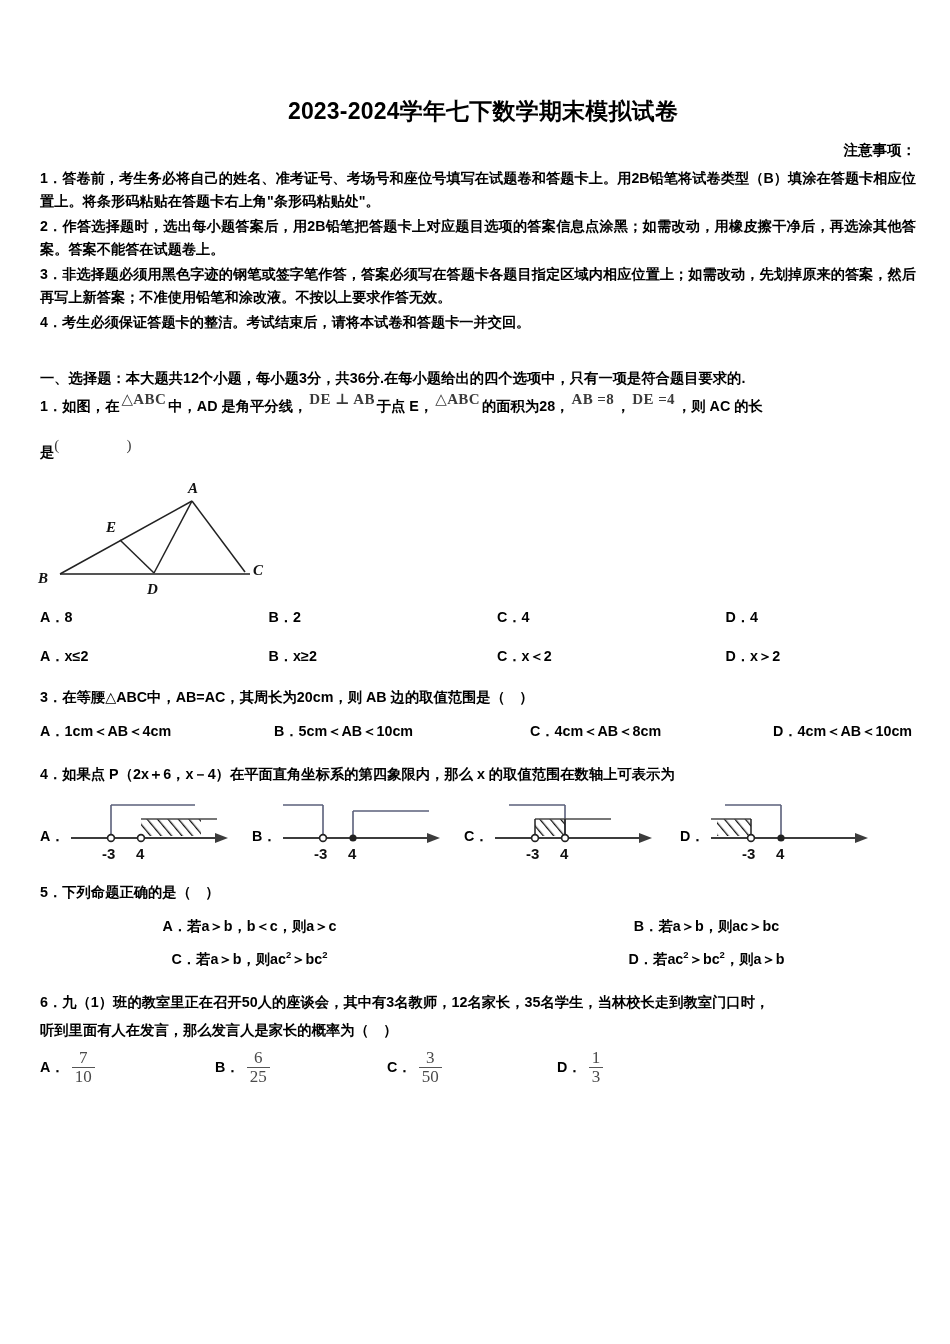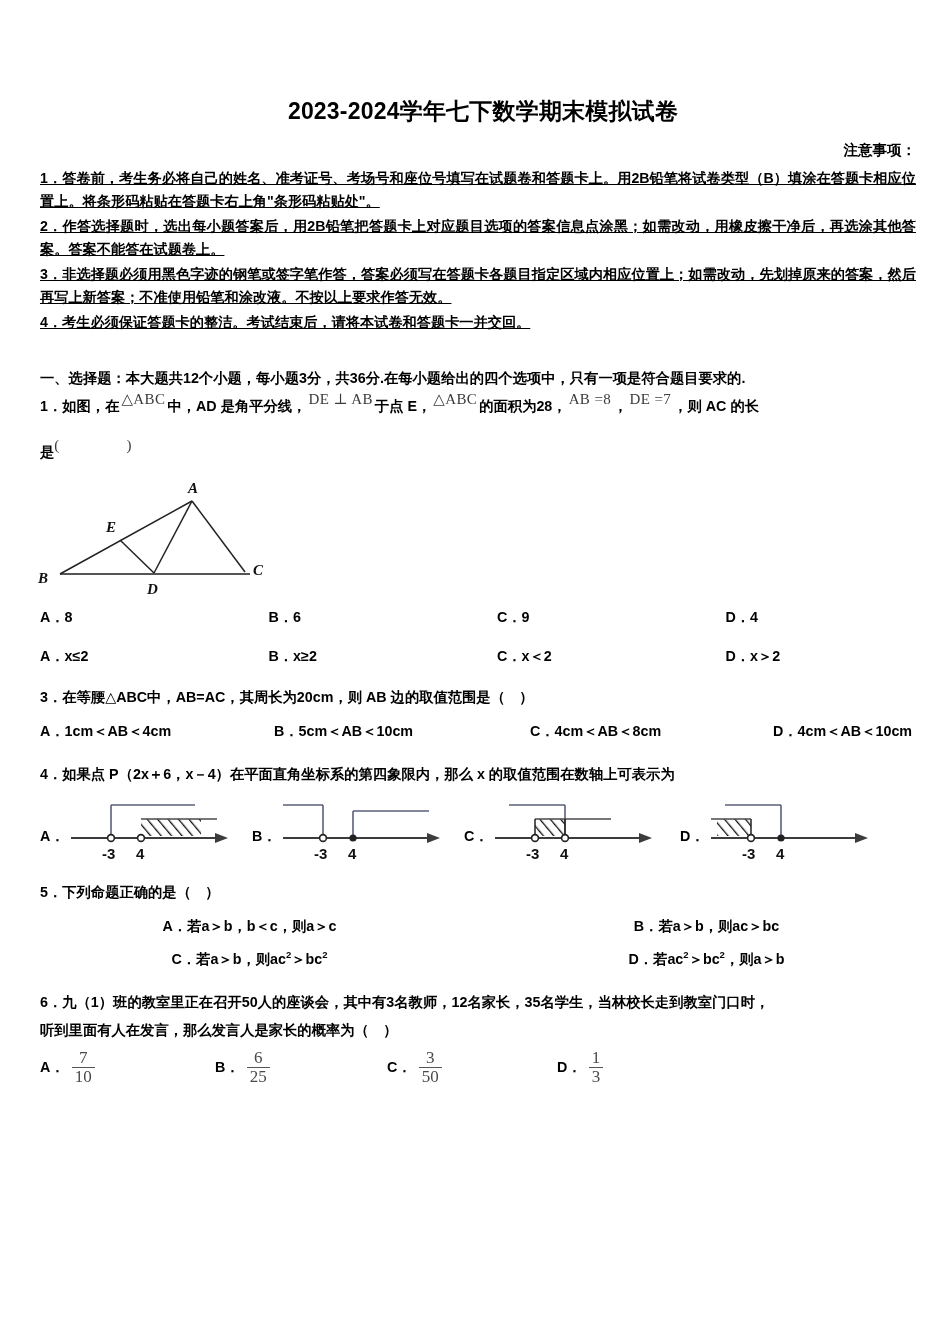--- a/index.html
+++ b/index.html
@@ -47,40 +47,39 @@
     line-height: 1.5;
     text-align: right;
   }
   .notice-item {
     font-size: 14.2px;
     font-weight: bold;
     font-family: "Liberation Sans", "DejaVu Sans", sans-serif;
     line-height: 1.62;
     margin: 0 0 2px 0;
     text-align: justify;
-    text-decoration: underline;
   }
   .sec-head {
     font-size: 14.3px;
     font-weight: bold;
     font-family: "Liberation Sans", "DejaVu Sans", sans-serif;
     margin-top: 33px;
     line-height: 1.6;
   }
   .qline {
     font-size: 14.3px;
     font-weight: bold;
     font-family: "Liberation Sans", "DejaVu Sans", sans-serif;
     line-height: 1.95;
     margin: 0;
   }
   .q1 { margin-top: 2px; }
   .mathi {
     font-family: "Liberation Serif", "DejaVu Serif", serif;
-    font-weight: normal;
+    font-weight: bold;
     font-size: 15px;
     color: #3b3b3b;
     position: relative;
     top: -7px;
     padding: 0 2px;
     letter-spacing: 0.4px;
   }
   .mathi.base { top: 0; }
   .itl { font-style: italic; }
   .opts {
@@ -167,21 +166,21 @@
 
     <div class="notice-head">注意事项：</div>
     <div class="notice-item">1．答卷前，考生务必将自己的姓名、准考证号、考场号和座位号填写在试题卷和答题卡上。用2B铅笔将试卷类型（B）填涂在答题卡相应位置上。将条形码粘贴在答题卡右上角"条形码粘贴处"。</div>
     <div class="notice-item">2．作答选择题时，选出每小题答案后，用2B铅笔把答题卡上对应题目选项的答案信息点涂黑；如需改动，用橡皮擦干净后，再选涂其他答案。答案不能答在试题卷上。</div>
     <div class="notice-item">3．非选择题必须用黑色字迹的钢笔或签字笔作答，答案必须写在答题卡各题目指定区域内相应位置上；如需改动，先划掉原来的答案，然后再写上新答案；不准使用铅笔和涂改液。不按以上要求作答无效。</div>
     <div class="notice-item">4．考生必须保证答题卡的整洁。考试结束后，请将本试卷和答题卡一并交回。</div>
 
     <div class="sec-head">一、选择题：本大题共12个小题，每小题3分，共36分.在每小题给出的四个选项中，只有一项是符合题目要求的.</div>
 
     <div class="qline q1">
-      <span>1．</span><span>如图，在</span><span class="mathi">△ABC</span><span>中，AD 是角平分线，</span><span class="mathi">DE ⊥ AB</span><span>于点 E，</span><span class="mathi">△ABC</span><span>的面积为28，</span><span class="mathi">AB =8</span><span>，</span><span class="mathi">DE =7</span><span>，则 AC 的长</span>
+      <span>1．</span><span>如图，在</span><span class="mathi">△ABC</span><span>中，AD 是角平分线，</span><span class="mathi">DE ⊥ AB</span><span>于点 E，</span><span class="mathi">△ABC</span><span>的面积为28，</span><span class="mathi">AB =8</span><span>，</span><span class="mathi">DE =4</span><span>，则 AC 的长</span>
     </div>
 
     <div class="shi-line">
       <span>是</span><span class="paren-up">(&nbsp;&nbsp;&nbsp;)</span>
     </div>
 
     <div class="fig-tri">
       <svg width="290" height="130" viewBox="0 0 290 130">
 
         <line x1="28" y1="106" x2="218" y2="106" stroke="#555" stroke-width="2.2"></line>
@@ -196,22 +195,22 @@
         <text x="156" y="25" font-family="Liberation Serif, serif" font-size="15" font-style="italic" font-weight="bold" fill="#111">A</text>
         <text x="6" y="115" font-family="Liberation Serif, serif" font-size="15" font-style="italic" font-weight="bold" fill="#111">B</text>
         <text x="221" y="107" font-family="Liberation Serif, serif" font-size="15" font-style="italic" font-weight="bold" fill="#111">C</text>
         <text x="115" y="126" font-family="Liberation Serif, serif" font-size="15" font-style="italic" font-weight="bold" fill="#111">D</text>
         <text x="74" y="64" font-family="Liberation Serif, serif" font-size="15" font-style="italic" font-weight="bold" fill="#111">E</text>
       </svg>
     </div>
 
     <div class="opts wide" style="margin-top:2px">
       <span class="opt">A．8</span>
-      <span class="opt">B．6</span>
-      <span class="opt">C．9</span>
+      <span class="opt">B．2</span>
+      <span class="opt">C．4</span>
       <span class="opt">D．4</span>
     </div>
 
 
     <div class="opts wide" style="margin-top:12px">
       <span class="opt">A．x≤2</span>
       <span class="opt">B．x≥2</span>
       <span class="opt">C．x＜2</span>
       <span class="opt">D．x＞2</span>
     </div>

